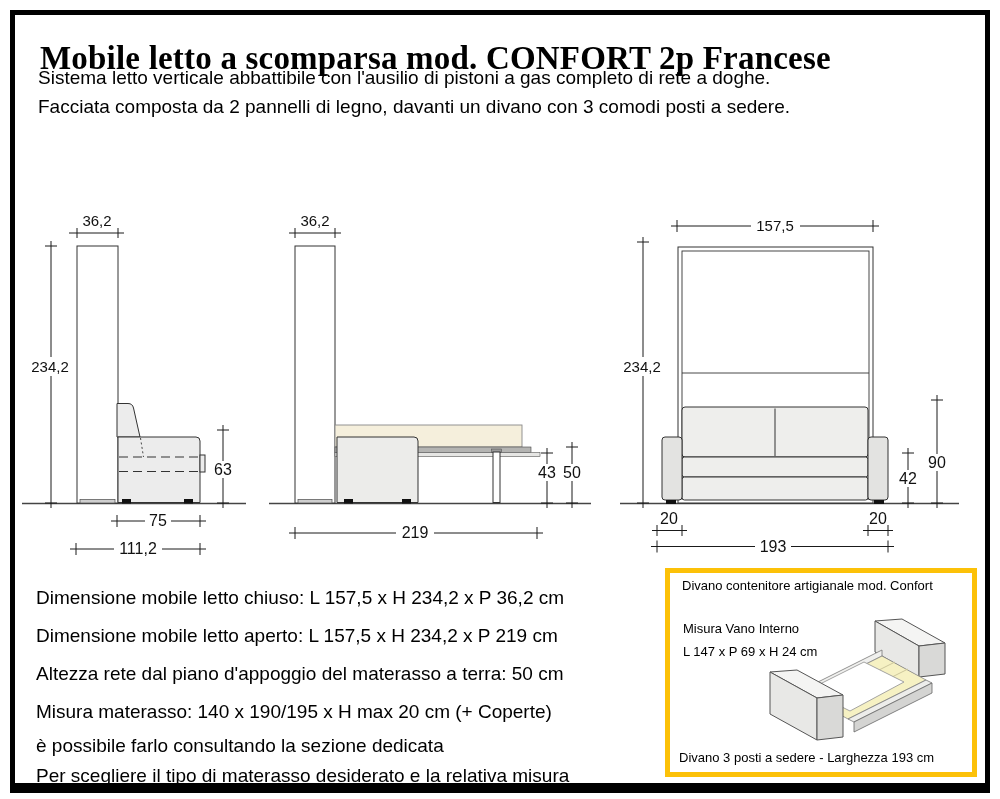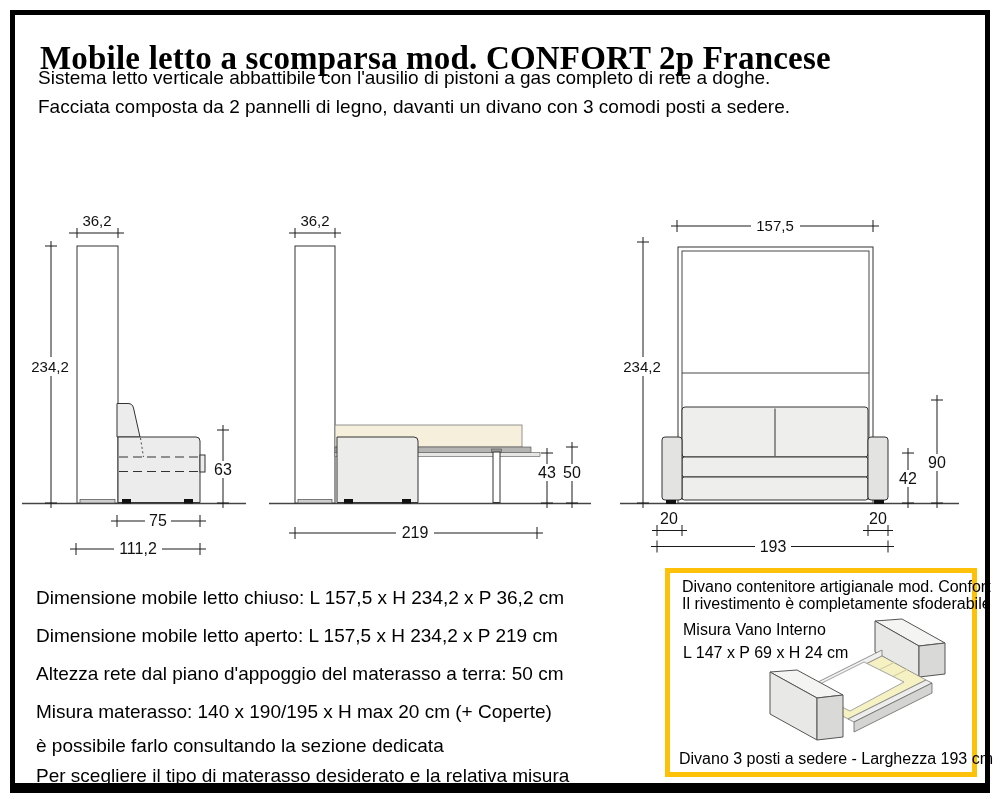--- a/index.html
+++ b/index.html
@@ -20,21 +20,21 @@
   .specs{position:absolute;left:36px;top:563px;font-size:19px;white-space:nowrap;margin-top:16px;}
   .specs .spec{height:38px;line-height:38px;}
   .specs .note{line-height:30px;}
   svg{position:absolute;}
   svg text{font-family:"Liberation Sans", sans-serif;fill:#111;}
   .dim{stroke:#1a1a1a;stroke-width:1;}
   .infobox{
     position:absolute;left:665px;top:568px;width:312px;height:209px;
     border:5px solid #FCC108;background:#fff;box-sizing:border-box;
   }
-  .infobox .t{position:absolute;font-size:16px;white-space:nowrap;}
+  .infobox .t{position:absolute;font-size:13px;white-space:nowrap;}
   .ib1{left:12px;top:5px;}
   .ib2{left:12px;top:22px;}
   .ib3{left:13px;top:48px;}
   .ib4{left:13px;top:71px;}
   .ibf{left:9px;top:177px;font-size:14px;text-align:center;}
 </style>
 </head>
 <body>
 
 <div class="frame"></div>
@@ -217,21 +217,20 @@
   <div class="spec">Dimensione mobile letto chiuso: L 157,5 x H 234,2 x P 36,2 cm</div>
   <div class="spec">Dimensione mobile letto aperto: L 157,5 x H 234,2 x P 219 cm</div>
   <div class="spec">Altezza rete dal piano d'appoggio del materasso a terra: 50 cm</div>
   <div class="spec">Misura materasso: 140 x 190/195 x H max 20 cm (+ Coperte)</div>
   <div class="note">è possibile farlo consultando la sezione dedicata</div>
   <div class="note">Per scegliere il tipo di materasso desiderato e la relativa misura</div>
 </div>
 
 <div class="infobox">
   <div class="t ib1">Divano contenitore artigianale mod. Confort</div>
-  <div class="t ib2">Il rivestimento è completamente sfoderabile</div>
   <div class="t ib3">Misura Vano Interno</div>
   <div class="t ib4">L 147 x P 69 x H 24 cm</div>
   <div class="t ibf">Divano 3 posti a sedere - Larghezza 193 cm</div>
 
   <svg style="left:90px;top:27px;" width="200" height="150" viewBox="0 0 200 150">
     <g stroke="#555" stroke-linejoin="round">
       <polygon points="115,21 142,19 185,43 159,46" fill="#f4f4f3"></polygon>
       <polygon points="115,21 159,46 159,77 115,52" fill="#e8e8e6"></polygon>
       <polygon points="159,46 185,43 185,74 159,77" fill="#d9d9d7"></polygon>
     </g>

